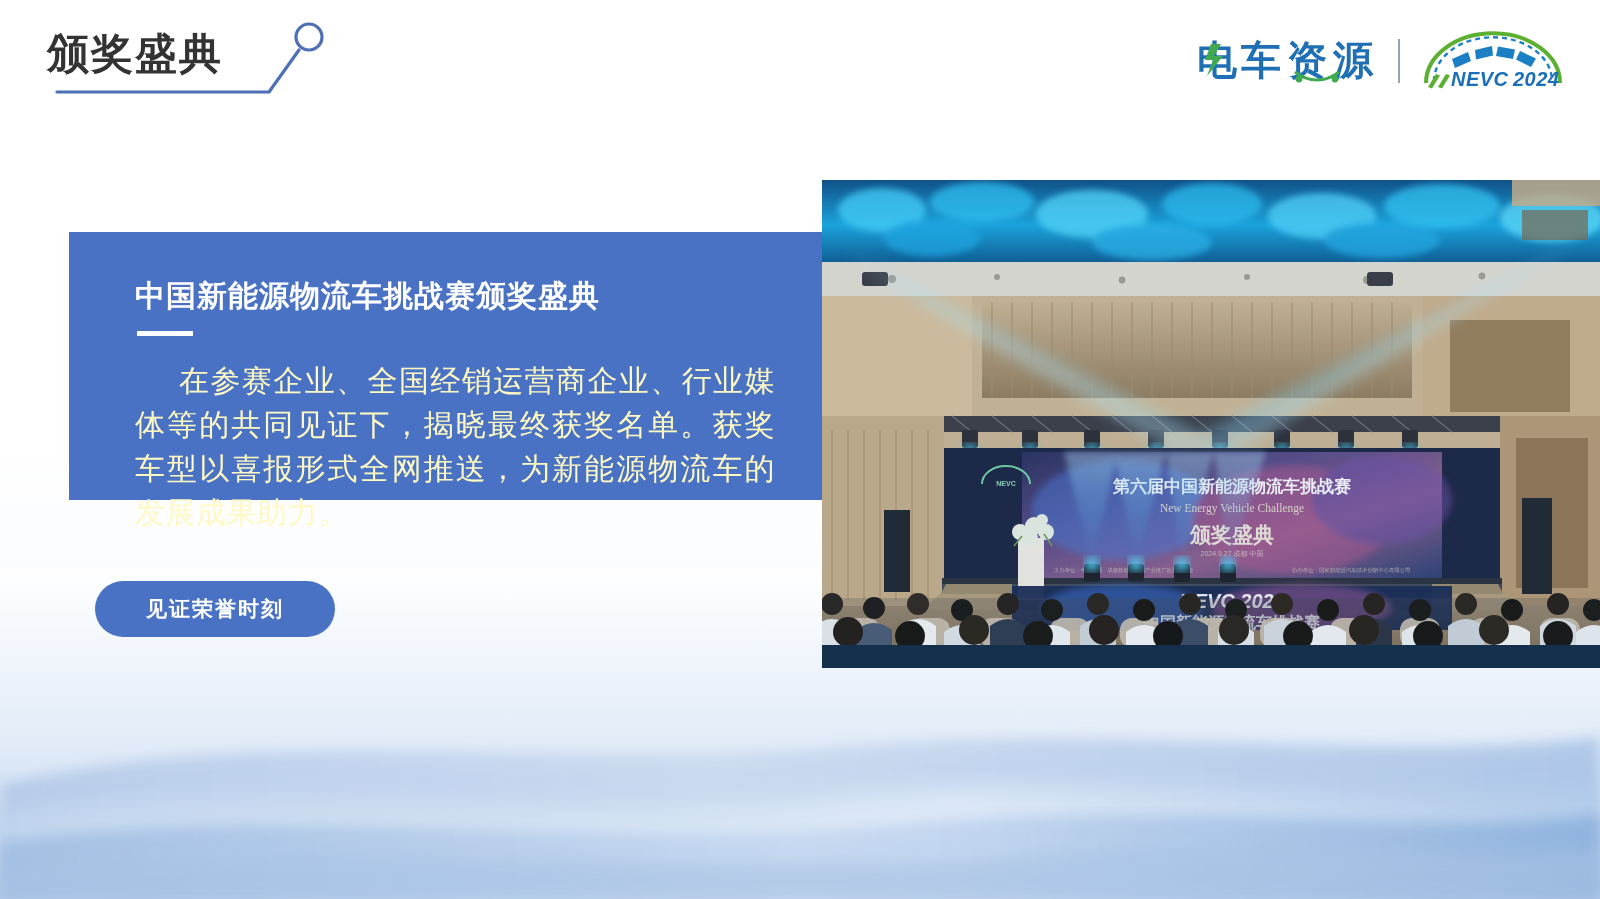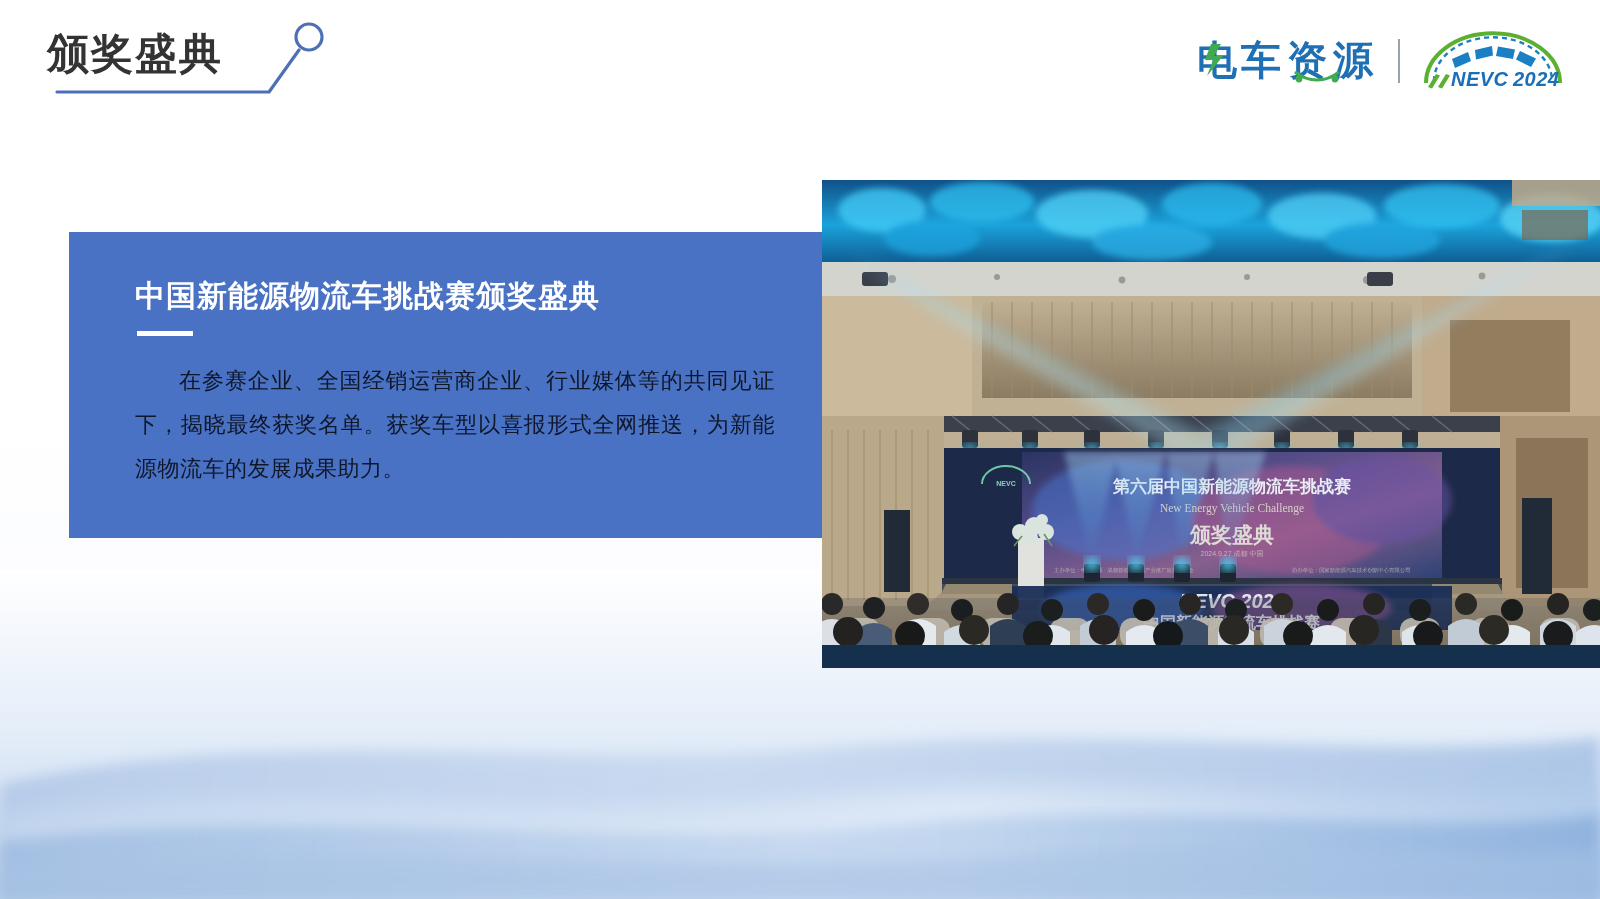--- a/index.html
+++ b/index.html
@@ -85,21 +85,21 @@
     height: 44px;
     background: #9aa3ad;
     margin: 0 18px;
   }
   .nevc-logo { height: 60px; width: 150px; }
 
   
   .panel {
     position: absolute;
     left: 69px; top: 232px;
-    width: 772px; height: 306px;
+    width: 772px; height: 268px;
     background: #4a72c4;
     z-index: 3;
   }
   .panel-title {
     position: absolute;
     left: 66px; top: 44px;
     font-size: 30px;
     font-weight: bold;
     color: #ffffff;
     letter-spacing: 1px;
@@ -108,23 +108,23 @@
   .panel-rule {
     position: absolute;
     left: 68px; top: 99px;
     width: 56px; height: 5px;
     background: #ffffff;
   }
   .panel-body {
     position: absolute;
     left: 66px; top: 127px;
     width: 640px;
-    font-size: 22px;
+    font-size: 30px;
     line-height: 44px;
-    color: #0f172a;
+    color: #fef9c3;
     text-indent: 44px;
     text-align: justify;
     letter-spacing: 0.5px;
   }
 
   
   .btn-row {
     position: absolute;
     left: 95px; top: 581px;
     z-index: 4;
@@ -238,20 +238,21 @@
   </svg>
 </div>
 
 <div class="panel">
   <div class="panel-title">中国新能源物流车挑战赛颁奖盛典</div>
   <div class="panel-rule"></div>
   <div class="panel-body">在参赛企业、全国经销运营商企业、行业媒体等的共同见证下，揭晓最终获奖名单。获奖车型以喜报形式全网推送，为新能源物流车的发展成果助力。</div>
 </div>
 
 <div class="btn-row">
+  <button class="pill-btn">见证荣誉时刻</button>
 </div>
 
 <div class="photo">
   <svg viewBox="0 0 778 465" preserveAspectRatio="none">
     <defs>
       <linearGradient id="ceil" x1="0" y1="0" x2="0" y2="1">
         <stop offset="0%" stop-color="#0e4f86"></stop>
         <stop offset="55%" stop-color="#19a7e0"></stop>
         <stop offset="100%" stop-color="#0d5e94"></stop>
       </linearGradient>

